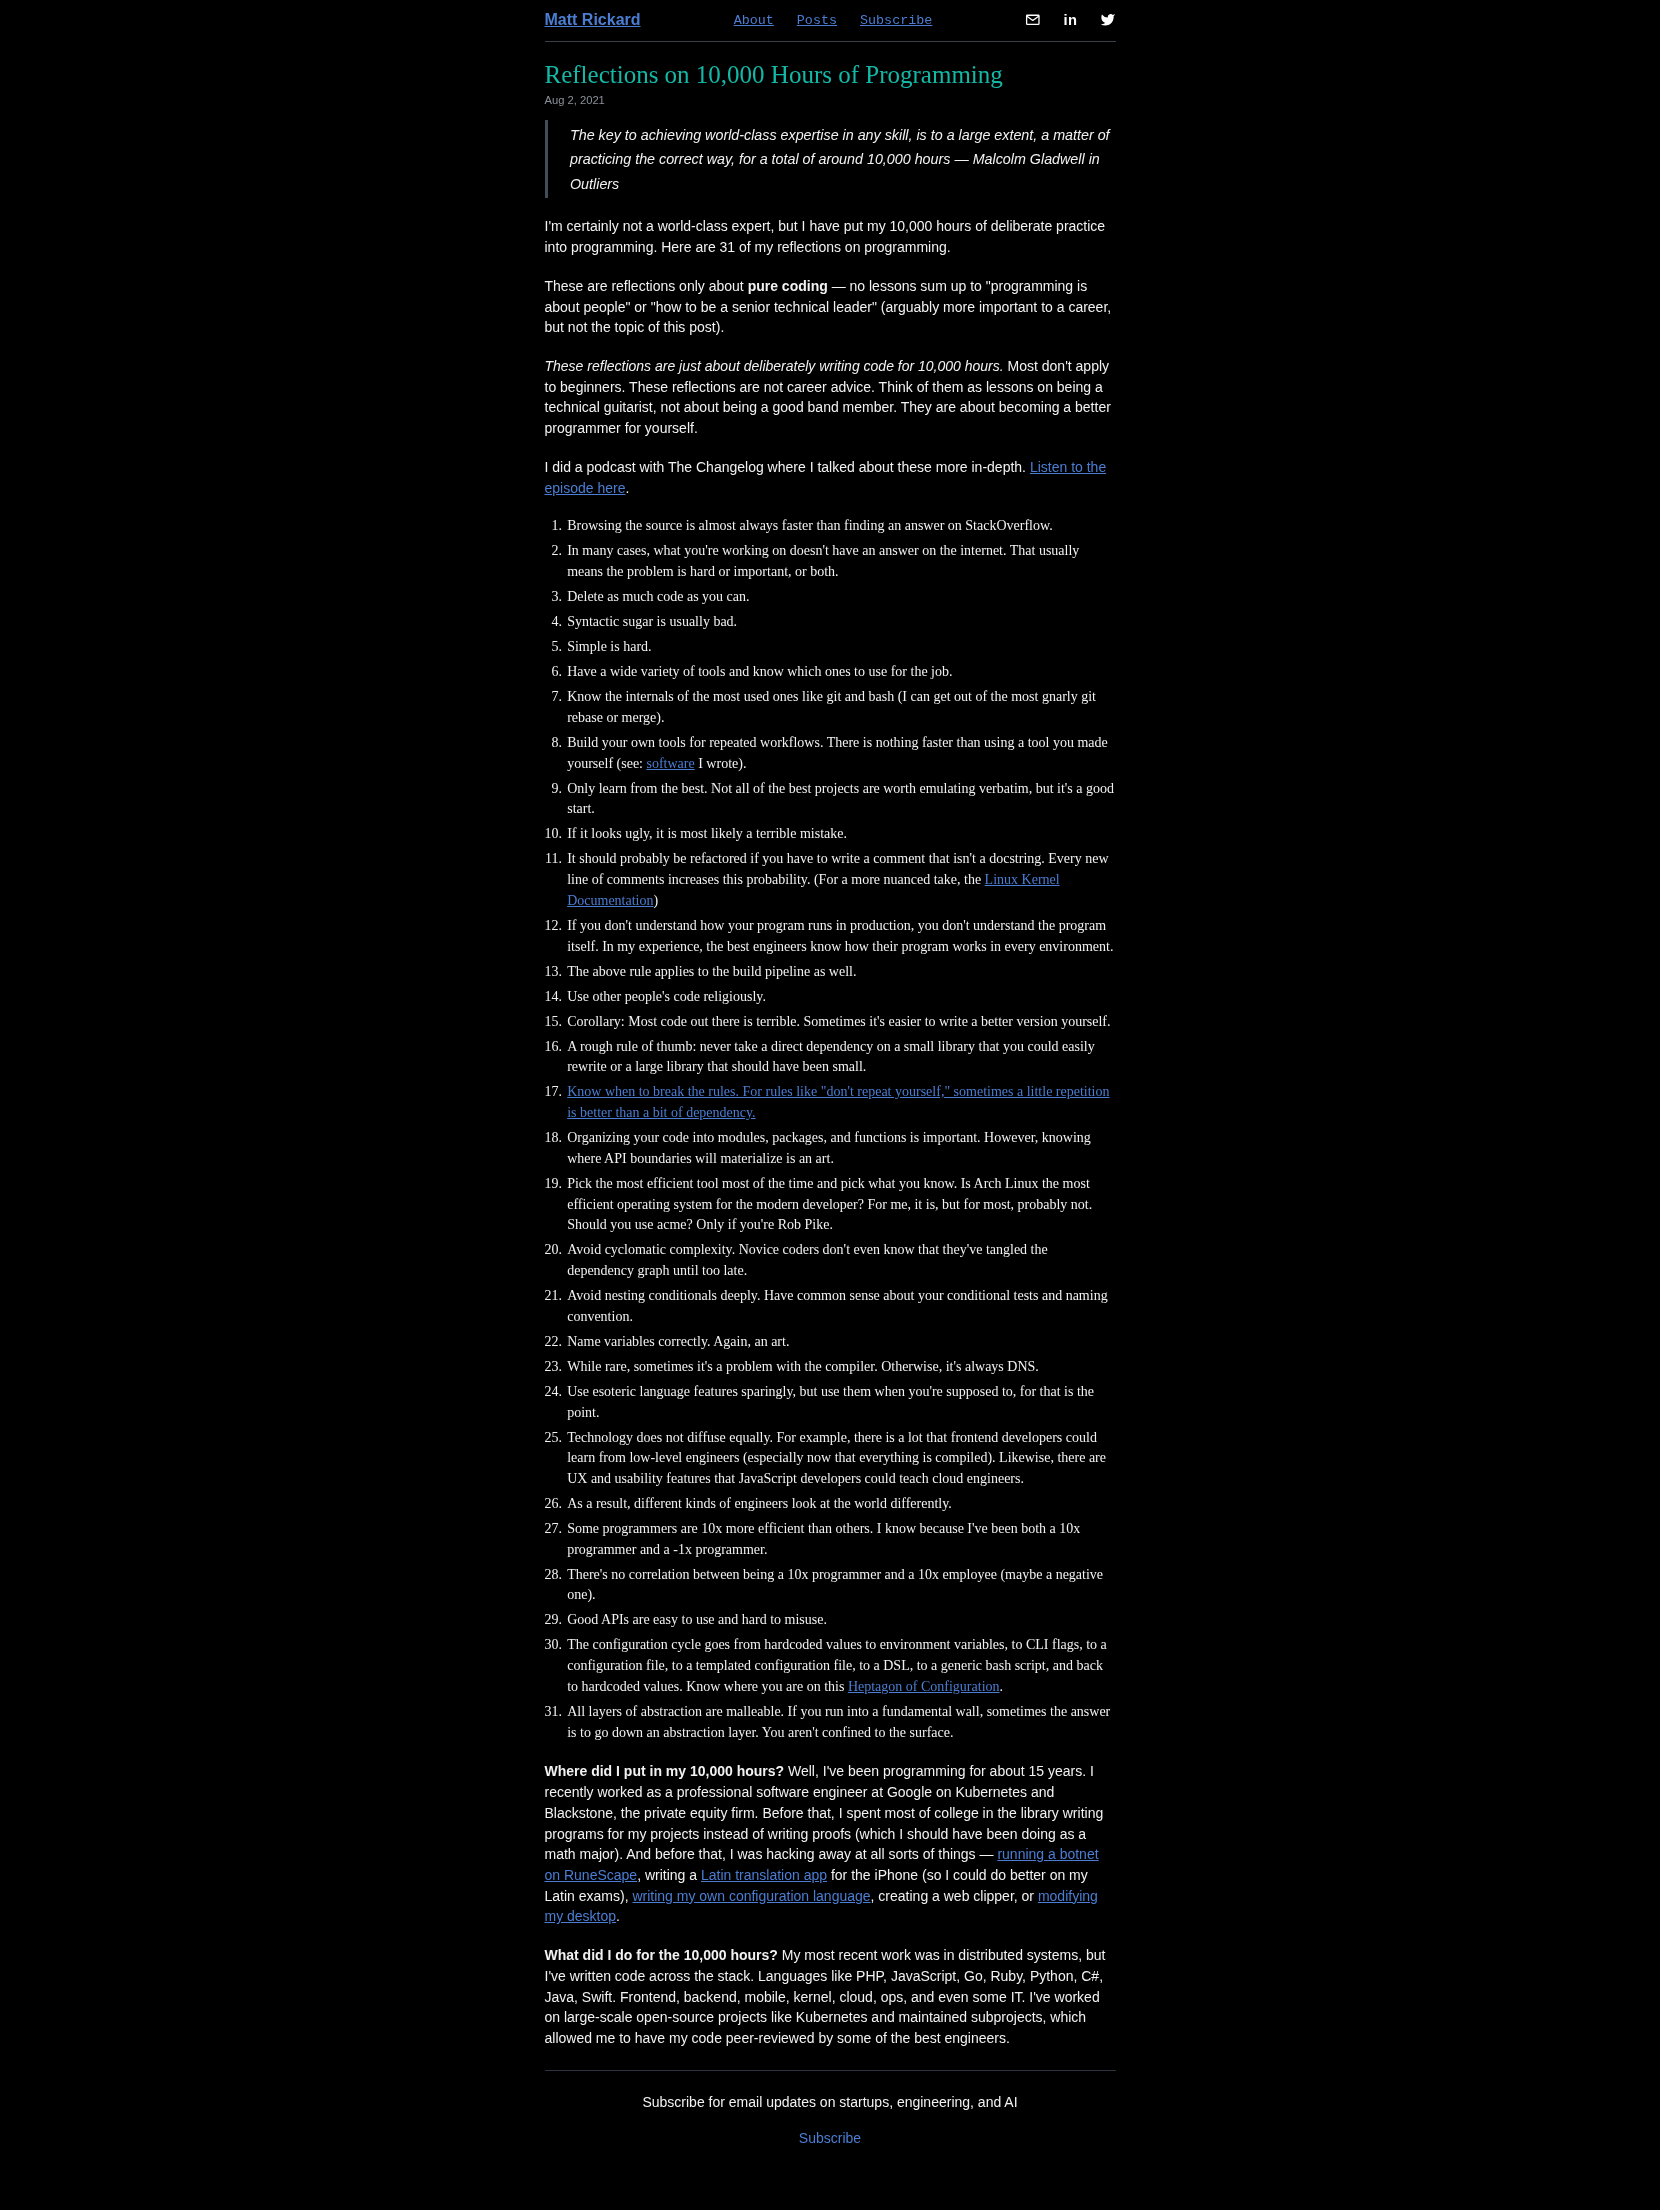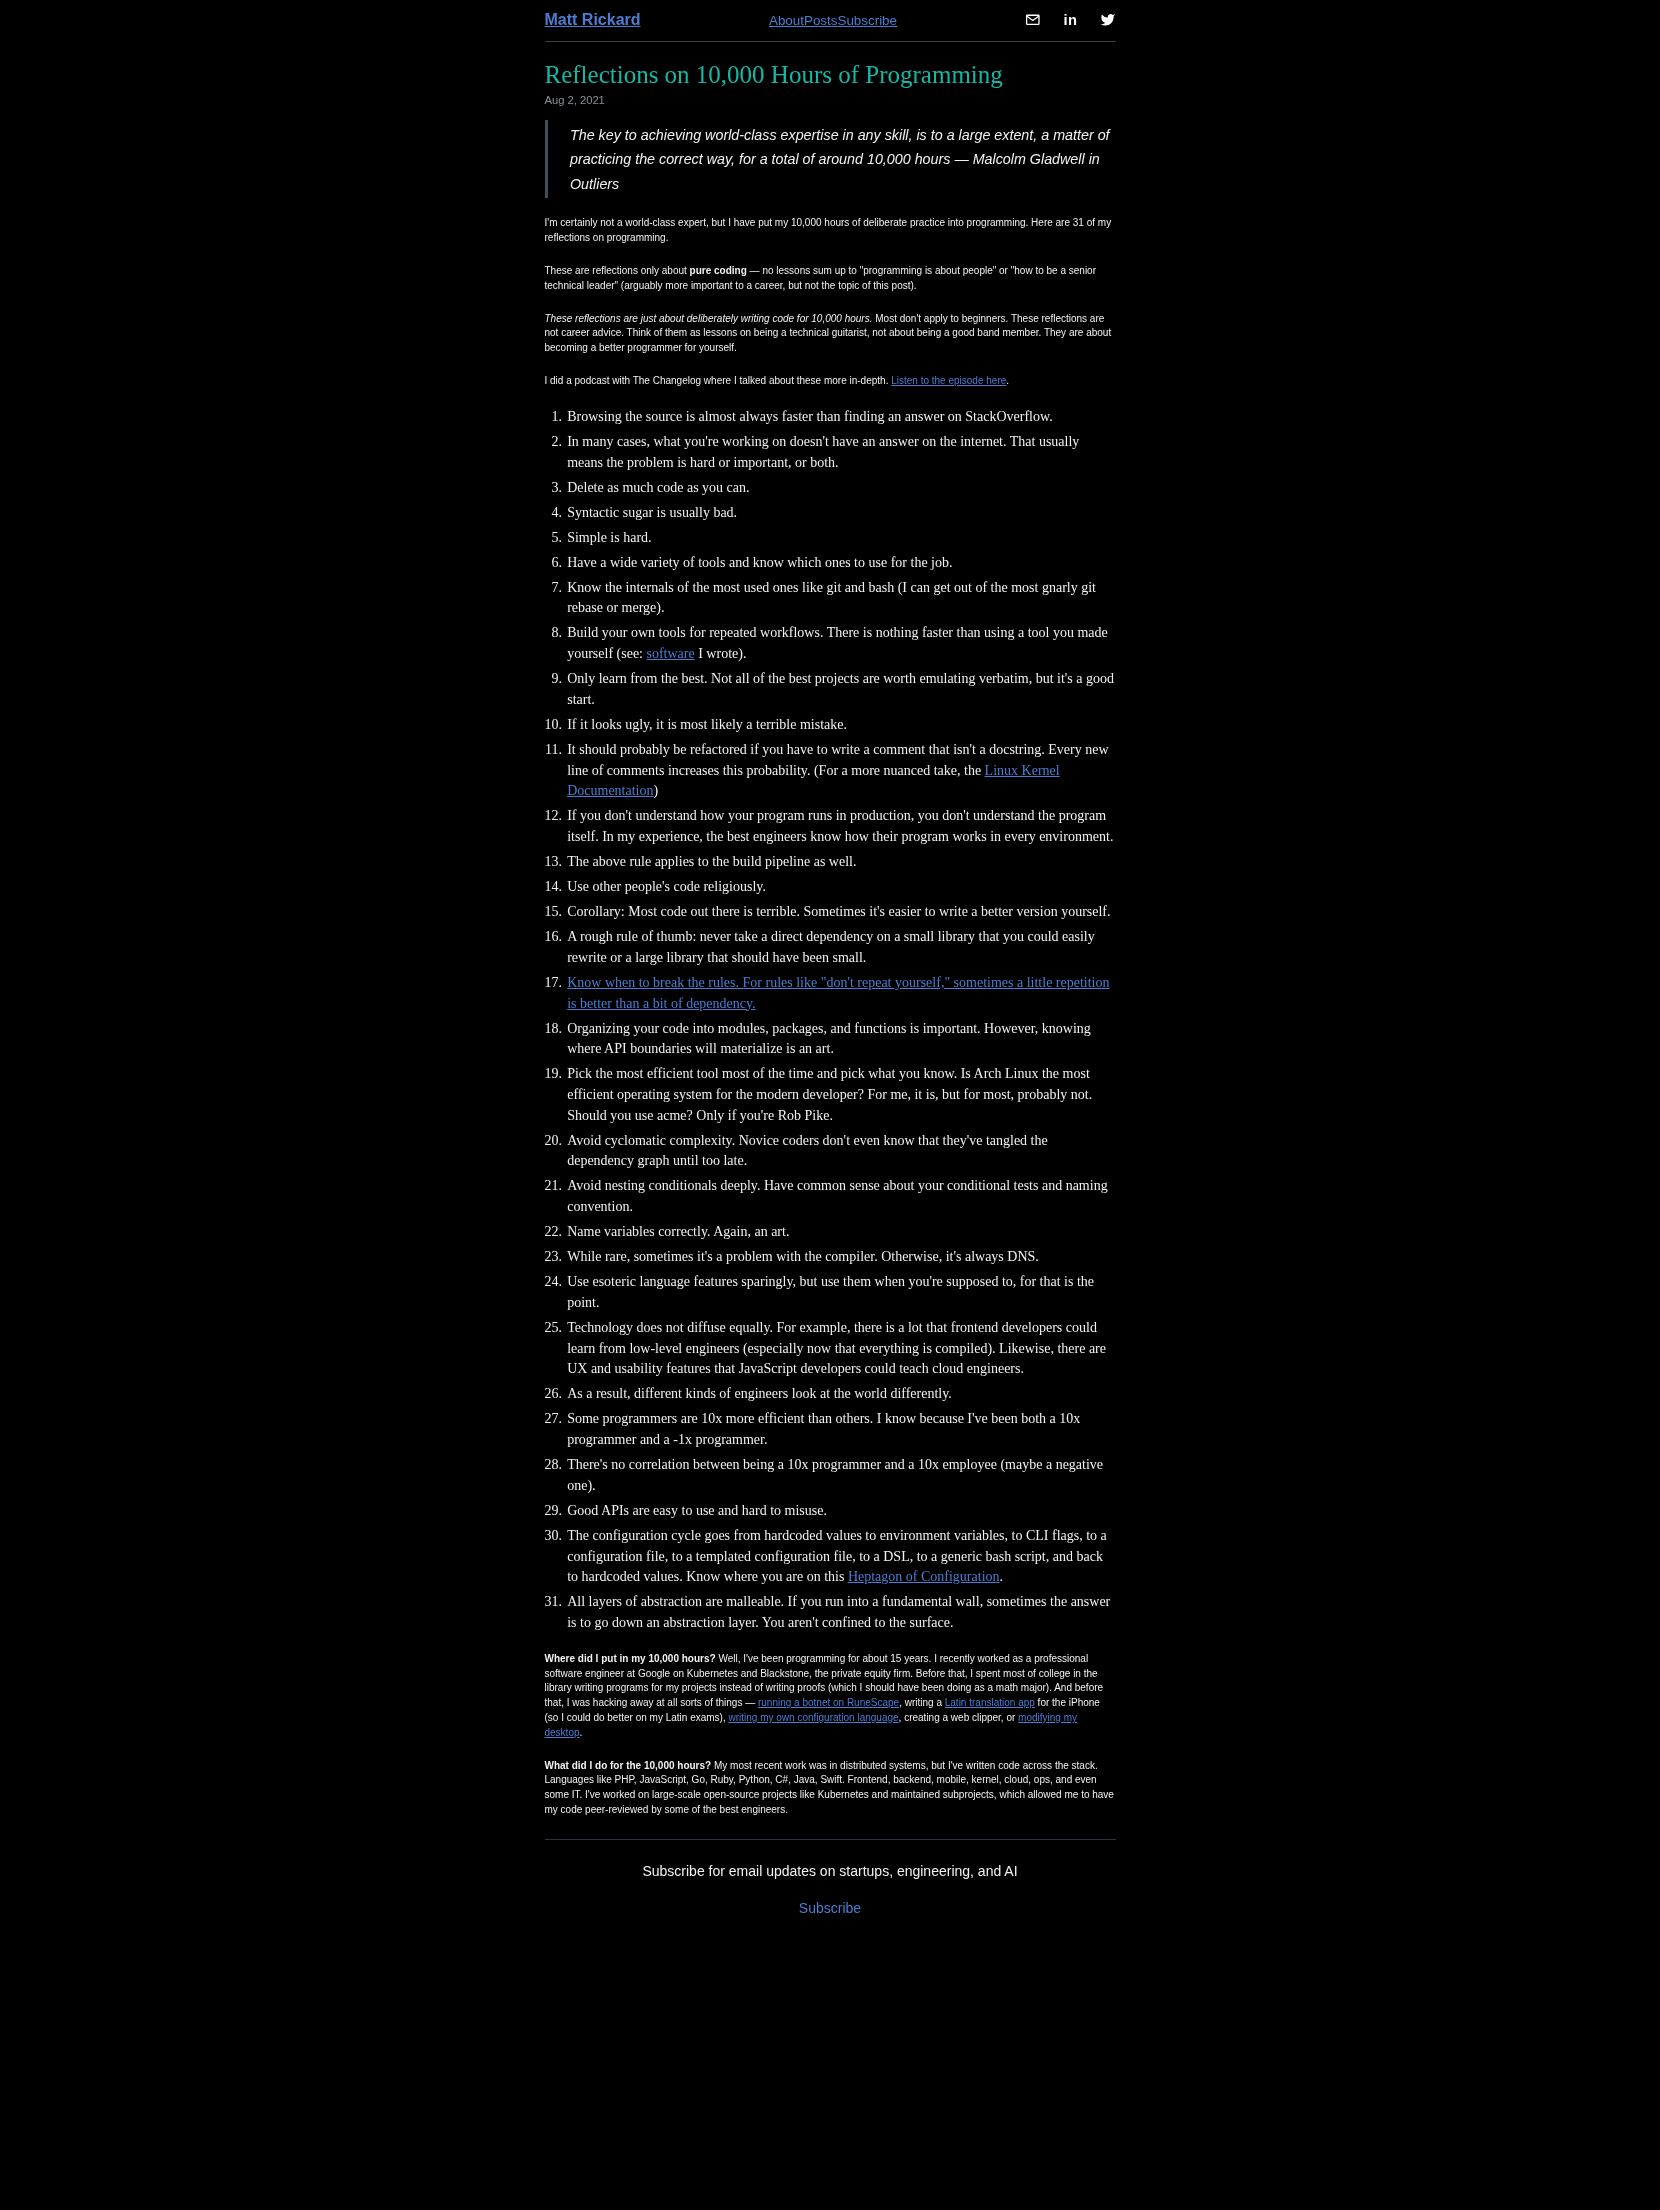--- a/index.html
+++ b/index.html
@@ -14,41 +14,41 @@
   
   .site-header {
     display: flex; align-items: center;
     padding: 11.2px 0 12px;
     border-bottom: 0.9px solid #3a4048;
   }
   .brand {
     color: #4b7ed3; font-weight: 700; font-size: 16px;
     text-decoration: underline; cursor: pointer;
   }
-  .nav { display: flex; margin: 0 auto; }
+  .nav { display: flex; gap: 23px; margin: 0 auto; font-family: Liberation Mono, monospace; }
   .nav a { color: #4b7ed3; font-size: 13.4px; text-decoration: underline; cursor: pointer; }
   .icons { display: flex; gap: 22.5px; align-items: center; }
   .icon { display: inline-flex; align-items: center; cursor: pointer; }
   .icon svg { width: 15.6px; height: 15.6px; display: block; }
   .linkedin-glyph { color: #fff; font-weight: 700; font-size: 14.7px; line-height: 1; letter-spacing: 0.4px; }
 
   
   h1 {
     font-family: "Liberation Serif", serif;
     font-weight: 400; font-size: 25px; color: #14b8a6;
     margin: 19px 0 5.2px;
   }
   .date { color: #8b919a; font-size: 11.2px; margin: 0 0 14px; }
   blockquote {
     margin: 0 0 18px 0;
     border-left: 3.5px solid #434c59;
     padding: 2.6px 5.2px 2.6px 22.5px;
     font-style: italic; font-size: 14.3px; line-height: 1.7;
   }
-  p { font-size: 10px; line-height: 1.48; margin: 18px 0; }
+  p { font-size: 14px; line-height: 1.48; margin: 18px 0; }
   ol { margin: 18px 0; padding-left: 21px; font-size: 14px; }
   ol li { margin: 4.3px 0; line-height: 1.48; padding-left: 1.7px; font-family: Liberation Serif, serif; }
   .b { font-weight: 700; }
   .i { font-style: italic; }
   a.inline { color: #4b7ed3; text-decoration: underline; cursor: pointer; }
 
   
   .site-footer {
     margin-top: 21px;
     border-top: 0.9px solid #2c3340;

